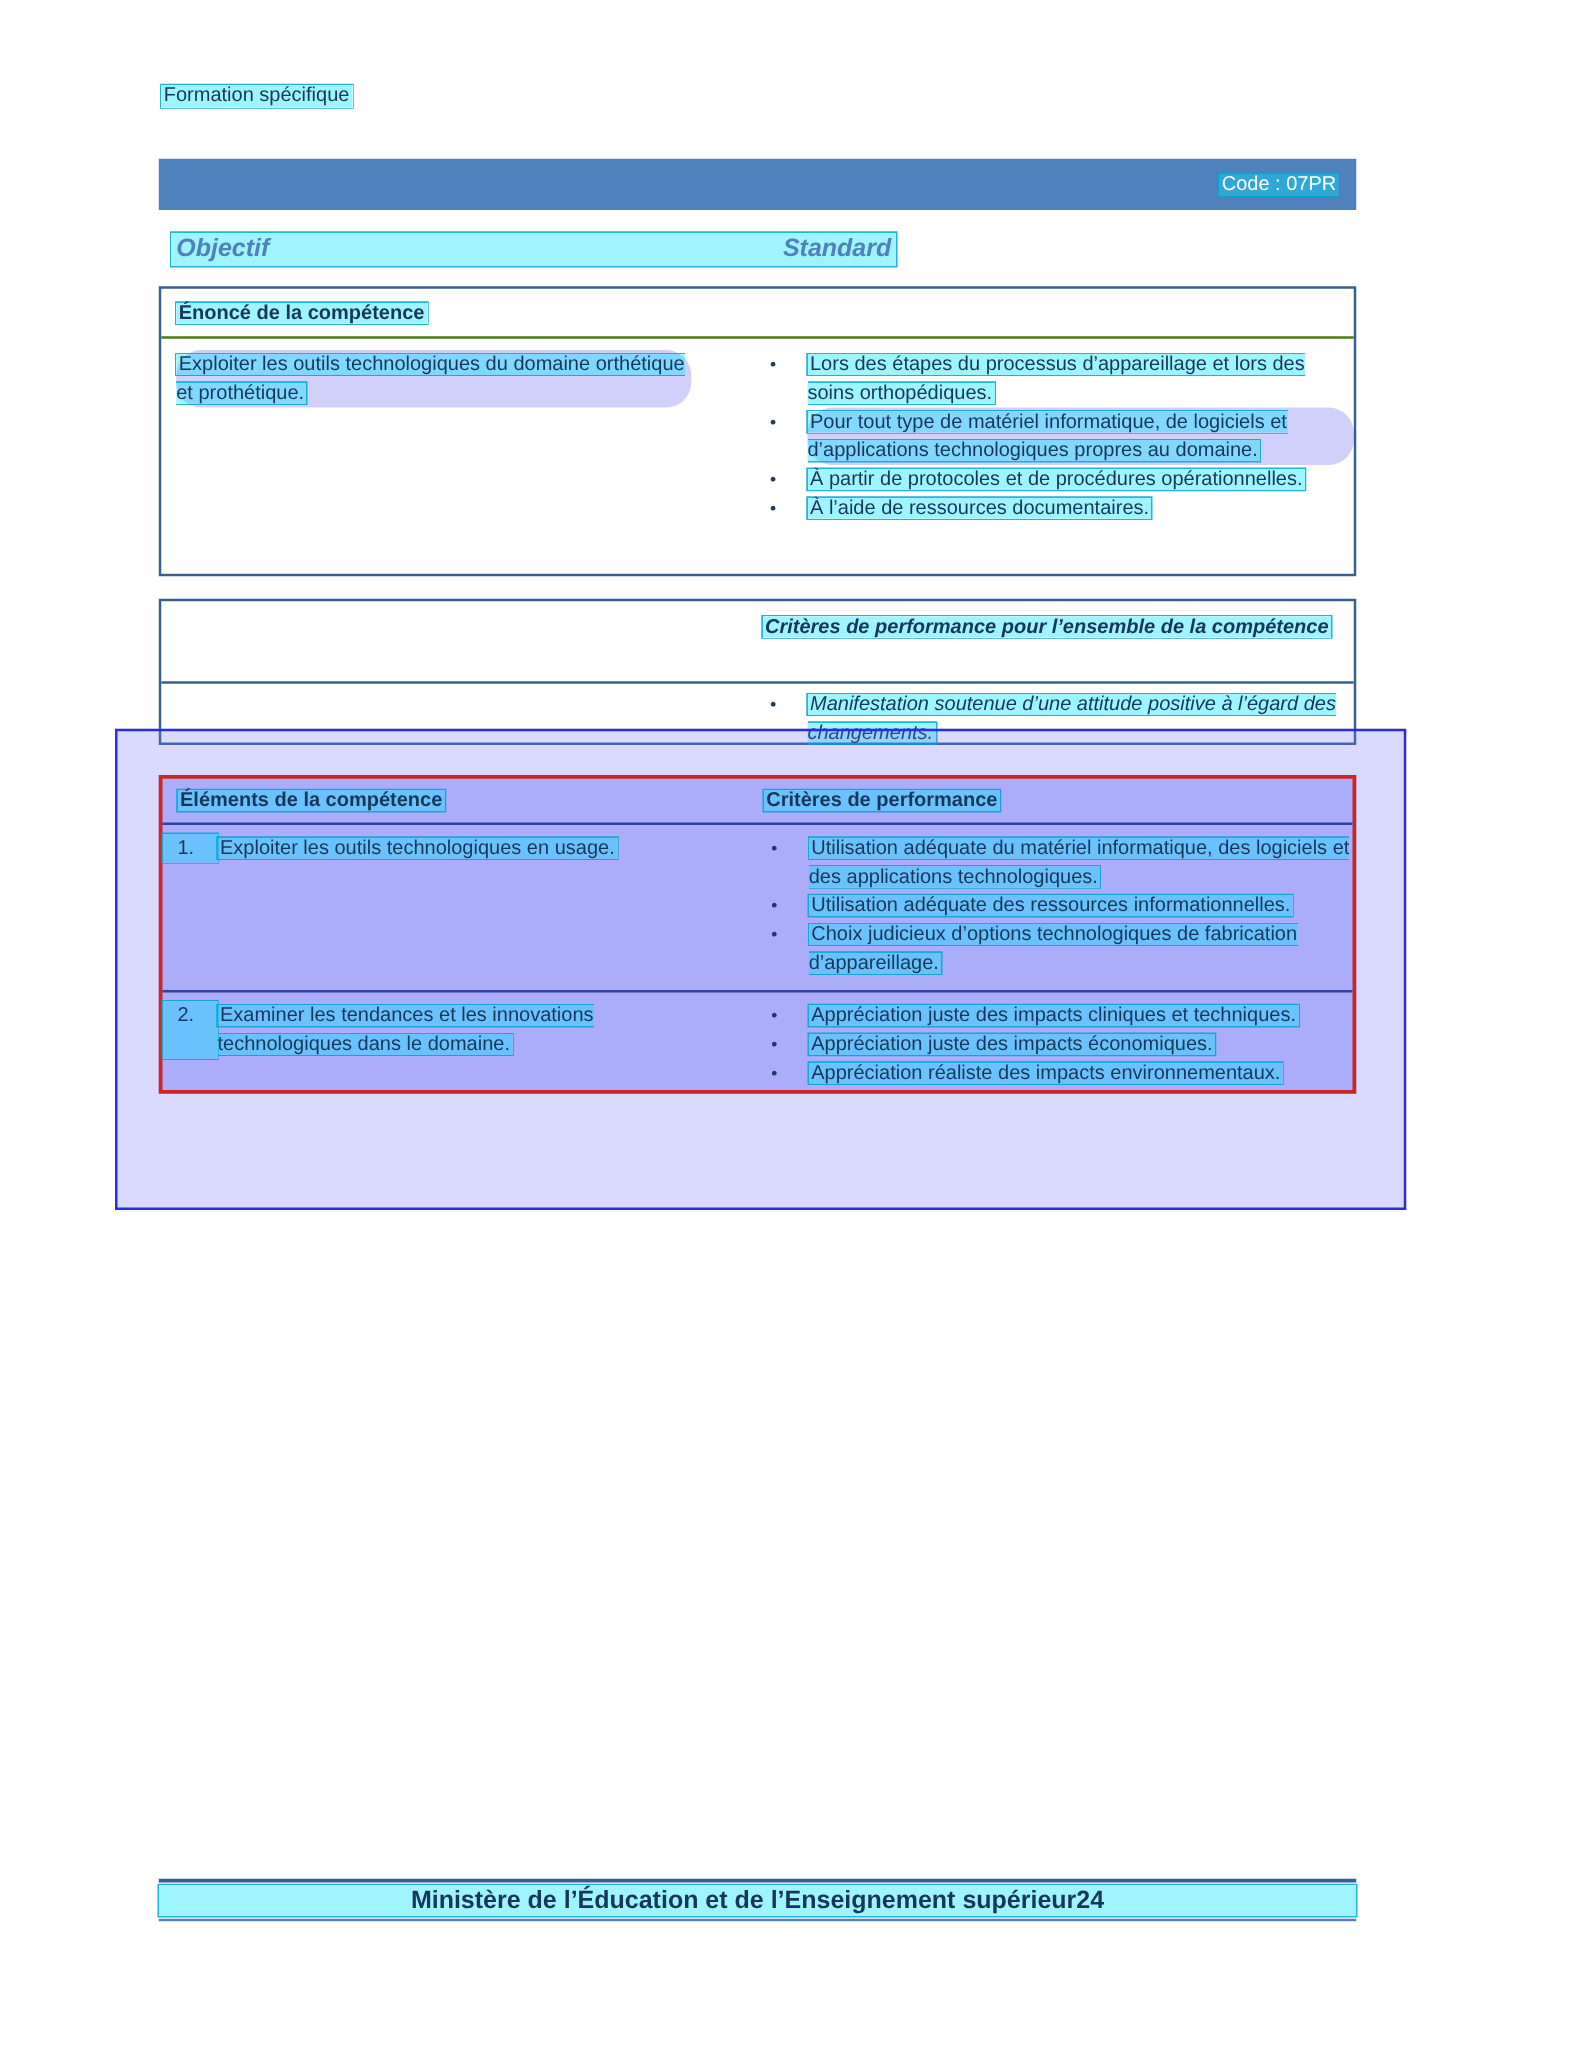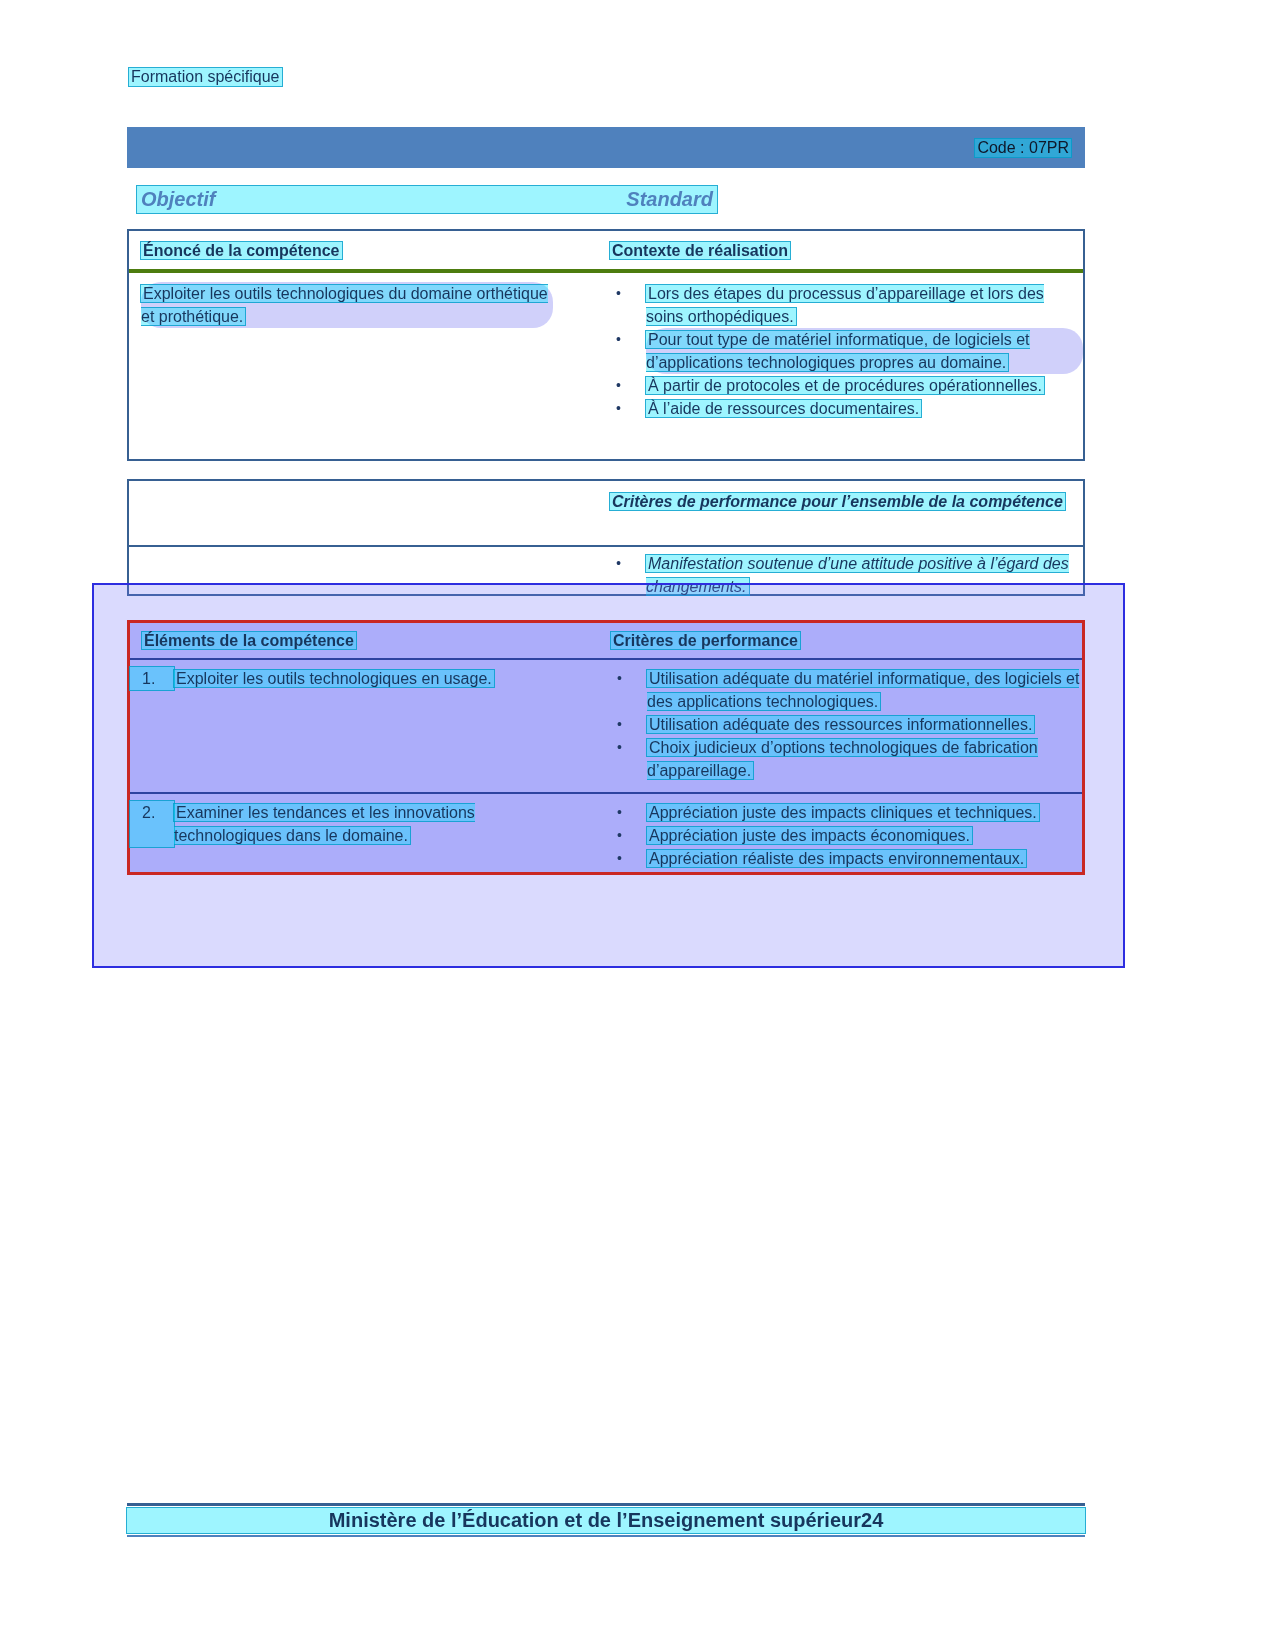--- a/index.html
+++ b/index.html
@@ -21,34 +21,34 @@
   .lav{background:rgba(150,150,245,0.45);display:inline-block;border-radius:20px;}
 
   .section-label{left:129px;top:68px;font-size:16px;}
 
   .header-bar{
     left:127px;top:127px;width:958px;height:41px;
     background:#4f81bd;
     display:flex;align-items:center;justify-content:flex-end;
     padding-right:14px;
   }
-  .code-text{font-size:16px;color:#0f172a;}
+  .code-text{font-size:16px;color:#ffffff;}
 
   .heading-row{
     left:137px;top:186px;width:580px;height:27px;
     display:flex;justify-content:space-between;align-items:center;
     padding:0 4px;
   }
   .heading{
     font-size:20px;font-weight:bold;font-style:italic;color:#4f81bd;
     white-space:nowrap;
   }
 
   .tbl{border:2px solid #376092;background:#fff;font-size:16px;line-height:23px;}
-  .t-hdr{display:flex;height:38px;border-bottom:4px solid #4d7c0f;align-items:center;}
+  .t-hdr{display:flex;height:38px;border-bottom:2px solid #4d7c0f;align-items:center;}
   .hdr-text{font-weight:bold;font-size:16px;}
   .c1{width:473px;flex:0 0 473px;padding-left:12px;box-sizing:border-box;}
   .c2{flex:1;padding-left:8px;box-sizing:border-box;}
   .t-body{display:flex;padding-top:9px;}
   .t-body .c1 .lav{max-width:412px;}
 
   .bullet{display:flex;}
   .bm{flex:0 0 30px;width:30px;padding-left:6px;font-size:14px;color:#1f3864;}
   .bt{flex:1;max-width:438px;}
 
@@ -105,23 +105,20 @@
   <div class="abs heading-row hl">
     <span class="heading">Objectif</span>
     <span class="heading">Standard</span>
   </div>
 
   <div class="abs tbl" style="left:127px;top:229px;width:958px;height:232px;">
     <div class="t-hdr">
       <div class="c1">
         <span class="hl hdr-text">Énoncé de la compétence</span>
       </div>
-      <div class="c2">
-        <span class="hl hdr-text">Contexte de réalisation</span>
-      </div>
     </div>
     <div class="t-body">
       <div class="c1">
         <div class="lav"><span class="hl">Exploiter les outils technologiques du domaine orthétique et prothétique.</span></div>
       </div>
       <div class="c2">
         <div class="bullet">
           <span class="bm">•</span>
           <div class="bt"><span class="hl">Lors des étapes du processus d’appareillage et lors des soins orthopédiques.</span></div>
         </div>

